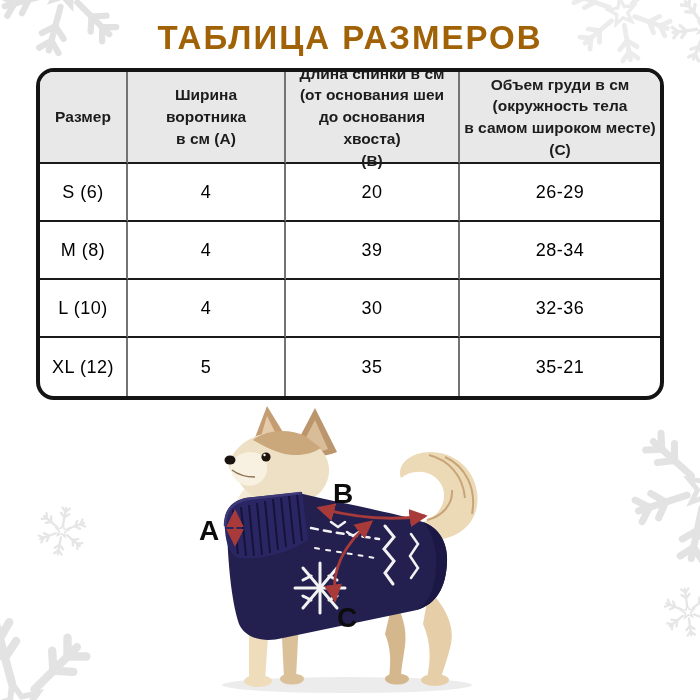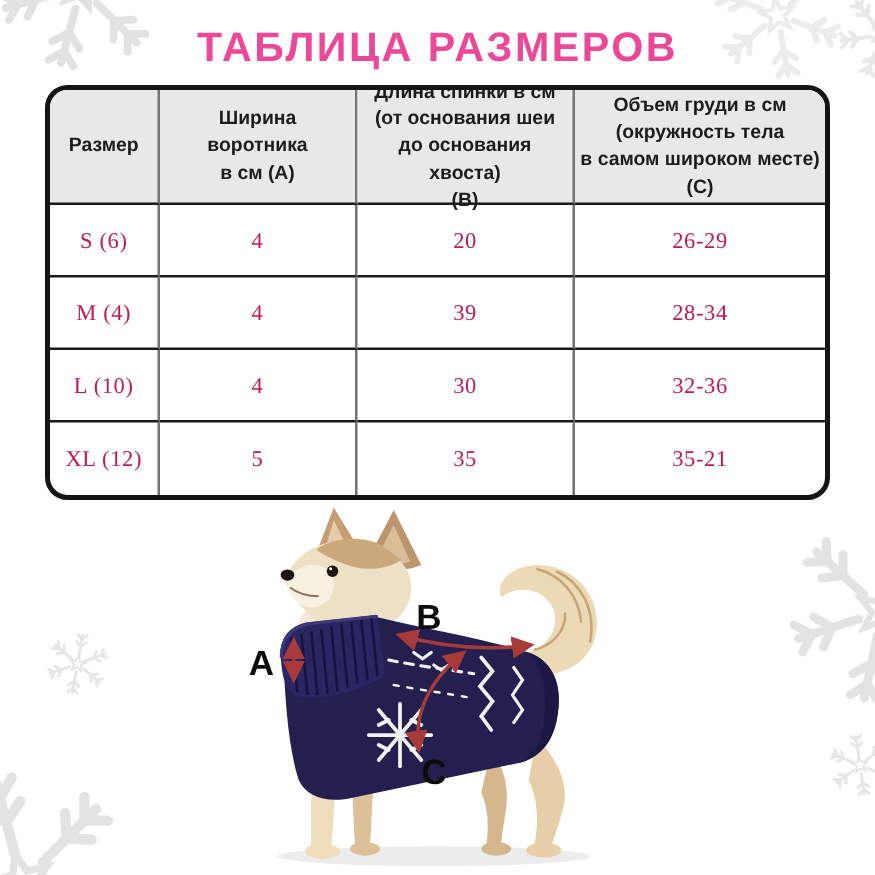--- a/index.html
+++ b/index.html
@@ -5,41 +5,41 @@
   html,body{margin:0;padding:0;}
   body{
     width:700px;height:700px;position:relative;overflow:hidden;
     background:#ffffff;font-family:"Liberation Sans", sans-serif;color:#111;
   }
   
   .sf{position:absolute;color:#e6e6e6;z-index:0;}
   
   .page-title{
     position:absolute;left:0;top:19px;width:700px;text-align:center;
-    font-size:33px;font-weight:700;letter-spacing:2px;color:#ec4899;z-index:2;
+    font-size:33px;font-weight:700;letter-spacing:2px;color:#a16207;z-index:2;
   }
   
   .size-table{
     position:absolute;left:36px;top:68px;width:628px;box-sizing:border-box;
     border:4px solid #141414;border-radius:18px;overflow:hidden;background:#fff;
     display:grid;grid-template-columns:88px 158px 174px 200px;
     grid-template-rows:92px repeat(4,58px);z-index:2;
   }
   .cell{
     box-sizing:border-box;display:flex;align-items:center;justify-content:center;
     text-align:center;border-right:2px solid #737373;border-bottom:2px solid #1a1a1a;
     padding:2px 4px;
   }
   .cell.last-col{border-right:none;}
   .cell.last-row{border-bottom:none;}
   .cell.head{
     background:#e8e8e8;font-weight:700;font-size:15.5px;line-height:1.4;
     white-space:pre-line;color:#1c1c1c;
   }
-  .cell.data{font-size:18px;font-weight:400;color:#be185d;letter-spacing:.5px;font-family:Liberation Serif, serif;}
+  .cell.data{font-size:18px;font-weight:400;color:#000000;letter-spacing:.5px;}
   
   .dog-wrap{position:absolute;left:165px;top:398px;width:360px;height:300px;z-index:1;}
   .diagram-letter{
     font-family:"Liberation Sans",sans-serif;font-size:28px;font-weight:700;fill:#0c0c0c;
   }
 </style>
 </head>
 <body>
 
 <svg width="0" height="0" style="position:absolute">
@@ -130,21 +130,21 @@
   <div class="cell head last-col">Объем груди в см
 (окружность тела
 в самом широком месте)
 (С)</div>
 
   <div class="cell data">S (6)</div>
   <div class="cell data">4</div>
   <div class="cell data">20</div>
   <div class="cell data last-col">26-29</div>
 
-  <div class="cell data">M (4)</div>
+  <div class="cell data">M (8)</div>
   <div class="cell data">4</div>
   <div class="cell data">39</div>
   <div class="cell data last-col">28-34</div>
 
   <div class="cell data">L (10)</div>
   <div class="cell data">4</div>
   <div class="cell data">30</div>
   <div class="cell data last-col">32-36</div>
 
   <div class="cell data last-row">XL (12)</div>

